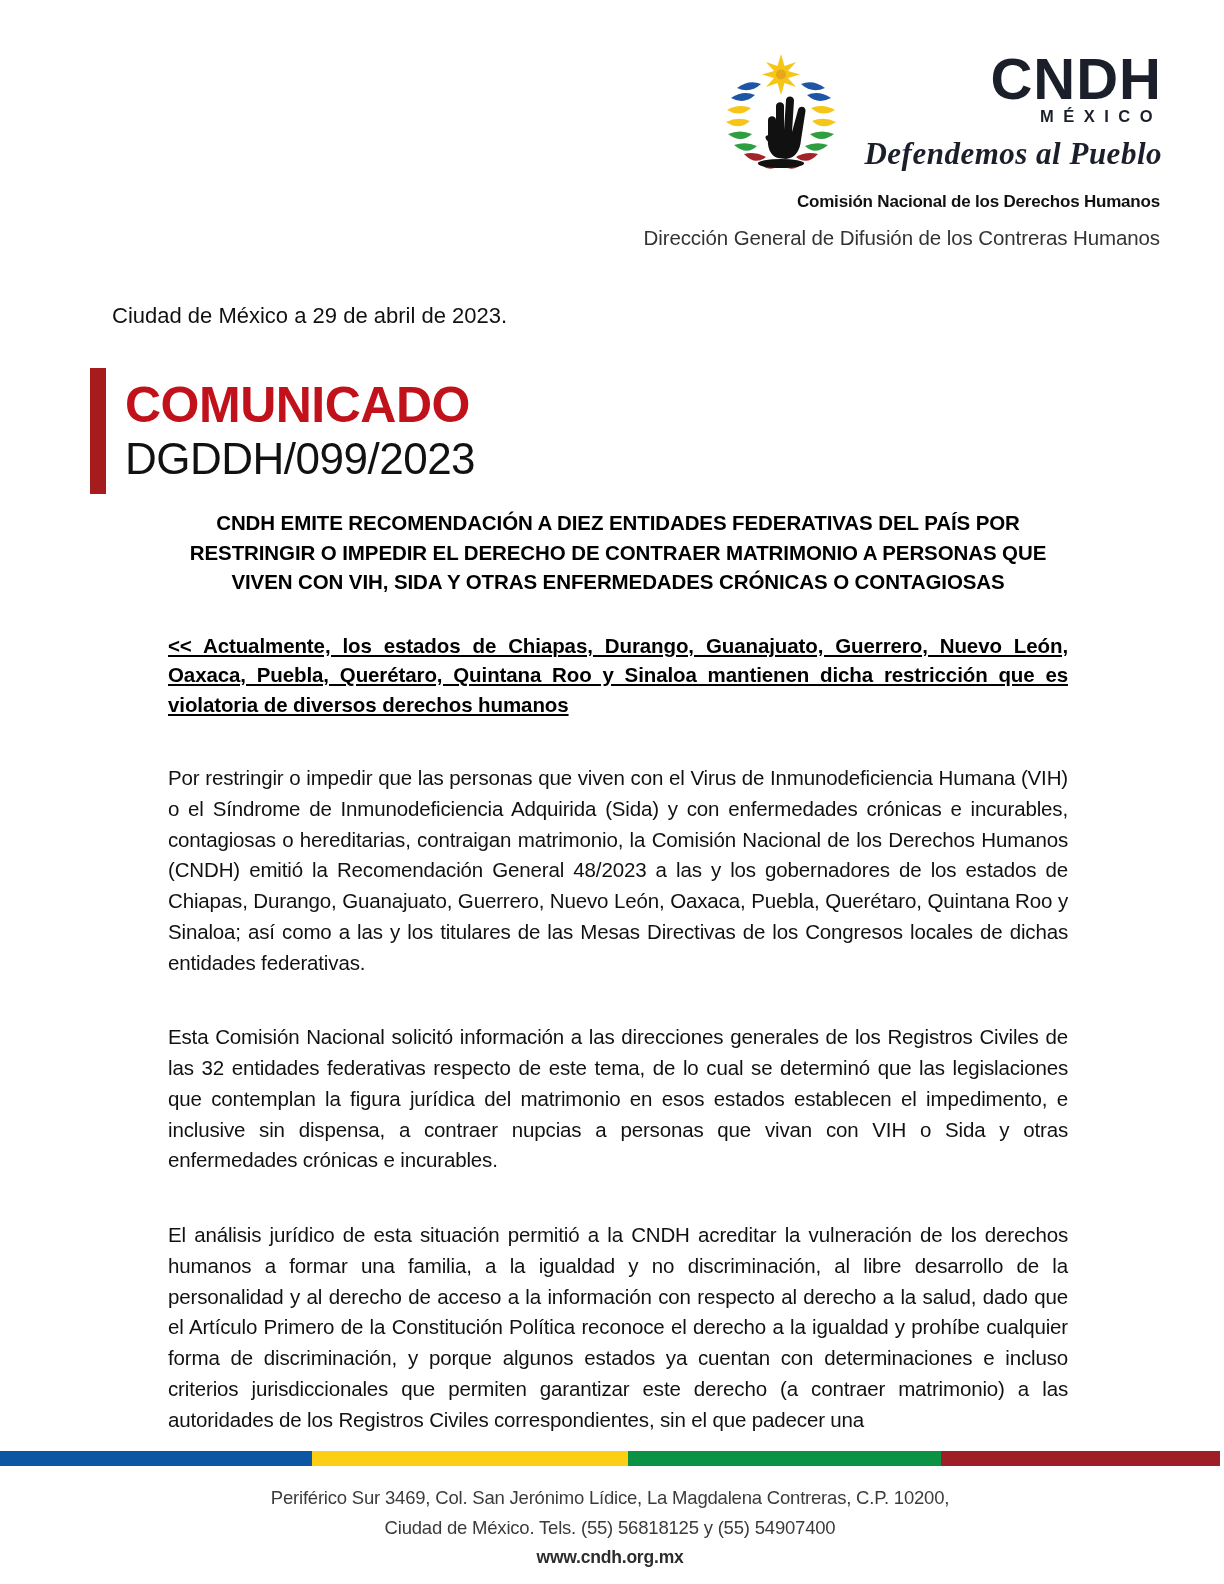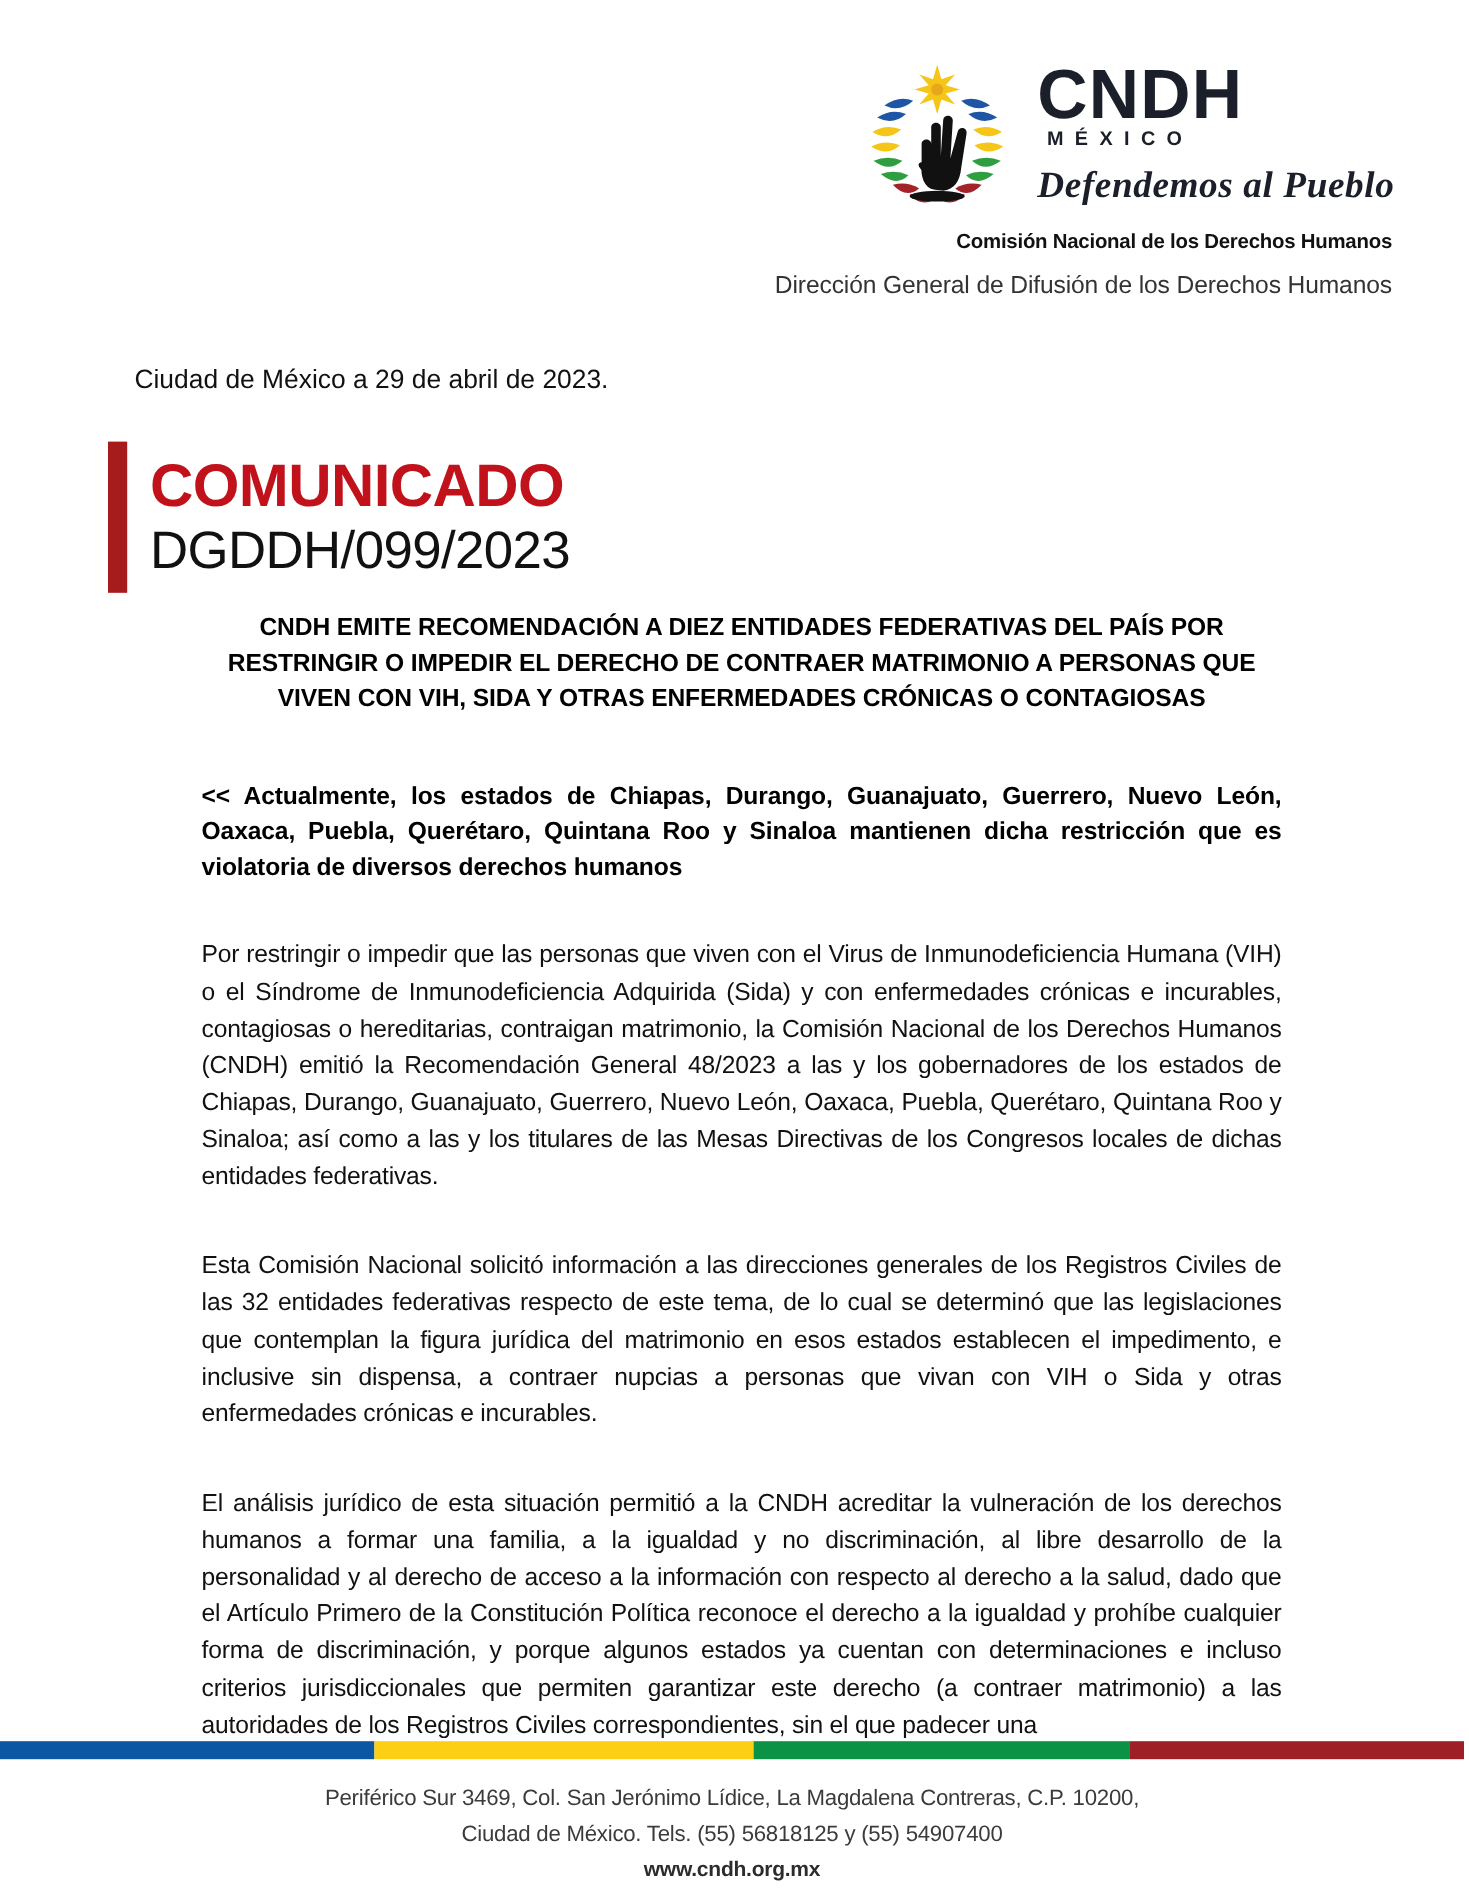--- a/index.html
+++ b/index.html
@@ -31,21 +31,21 @@
     gap: 8px;
   }
   .logo-mark {
     width: 150px;
     height: 124px;
     position: relative;
   }
   .logo-wordmark {
     display: flex;
     flex-direction: column;
-    align-items: flex-start;
+    align-items: flex-end;
     padding-top: 4px;
   }
   .logo-cndh {
     font-family: "Liberation Sans", sans-serif;
     font-weight: bold;
     font-size: 58px;
     letter-spacing: 1px;
     line-height: 0.92;
     color: #1b1f2a;
   }
@@ -146,28 +146,29 @@
   }
   .headline {
     text-align: center;
     font-weight: bold;
     font-size: 20.5px;
     line-height: 1.44;
     letter-spacing: -0.1px;
     color: #000;
   }
   .lede {
-    margin-top: 52px;
+    margin-top: 34px;
     font-weight: bold;
     font-size: 20.5px;
     line-height: 1.44;
     text-align: justify;
     text-align-last: left;
     letter-spacing: -0.1px;
     color: #000;
+    text-decoration: underline;
   }
   .body-para {
     margin-top: 44px;
     font-size: 20.5px;
     line-height: 1.5;
     text-align: justify;
     text-align-last: left;
     letter-spacing: -0.15px;
     color: #111;
   }
@@ -263,21 +264,21 @@
 
     <div class="logo-wordmark">
       <div class="logo-cndh">CNDH</div>
       <div class="logo-mexico">MÉXICO</div>
       <div class="logo-rule"></div>
       <div class="logo-tagline">Defendemos al Pueblo</div>
     </div>
   </div>
 
   <div class="org-title">Comisión Nacional de los Derechos Humanos</div>
-  <div class="org-sub">Dirección General de Difusión de los Derechos Humanos</div>
+  <div class="org-sub">Dirección General de Difusión de los Contreras Humanos</div>
 </div>
 
 <div class="doc-date">Ciudad de México a 29 de abril de 2023.</div>
 
 <div class="comunicado-block">
   <div class="comunicado-bar"></div>
   <div class="comunicado-texts">
     <div class="comunicado-title">COMUNICADO</div>
     <div class="comunicado-number">DGDDH/099/2023</div>
   </div>

